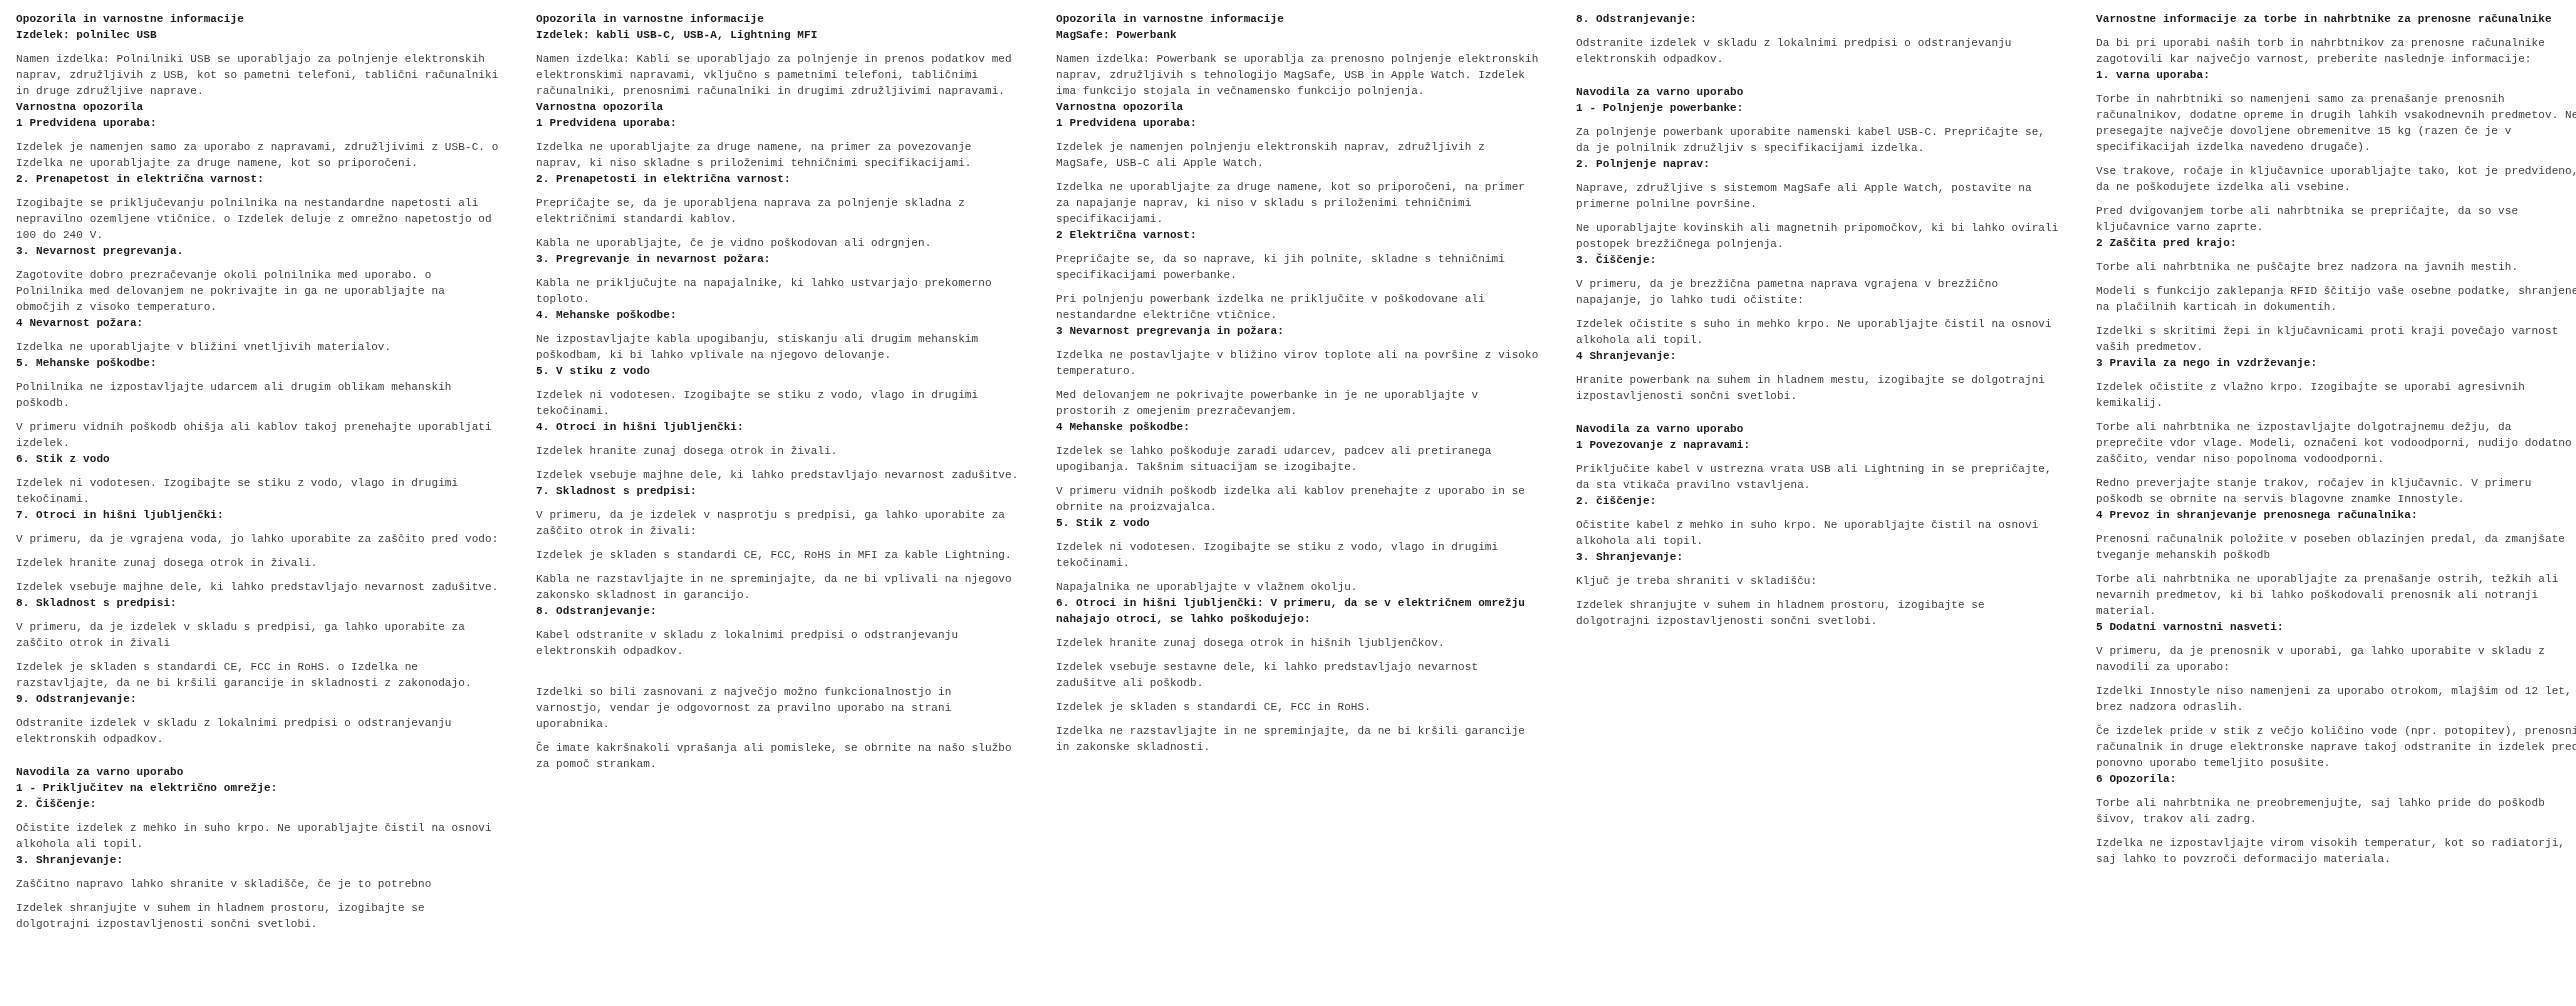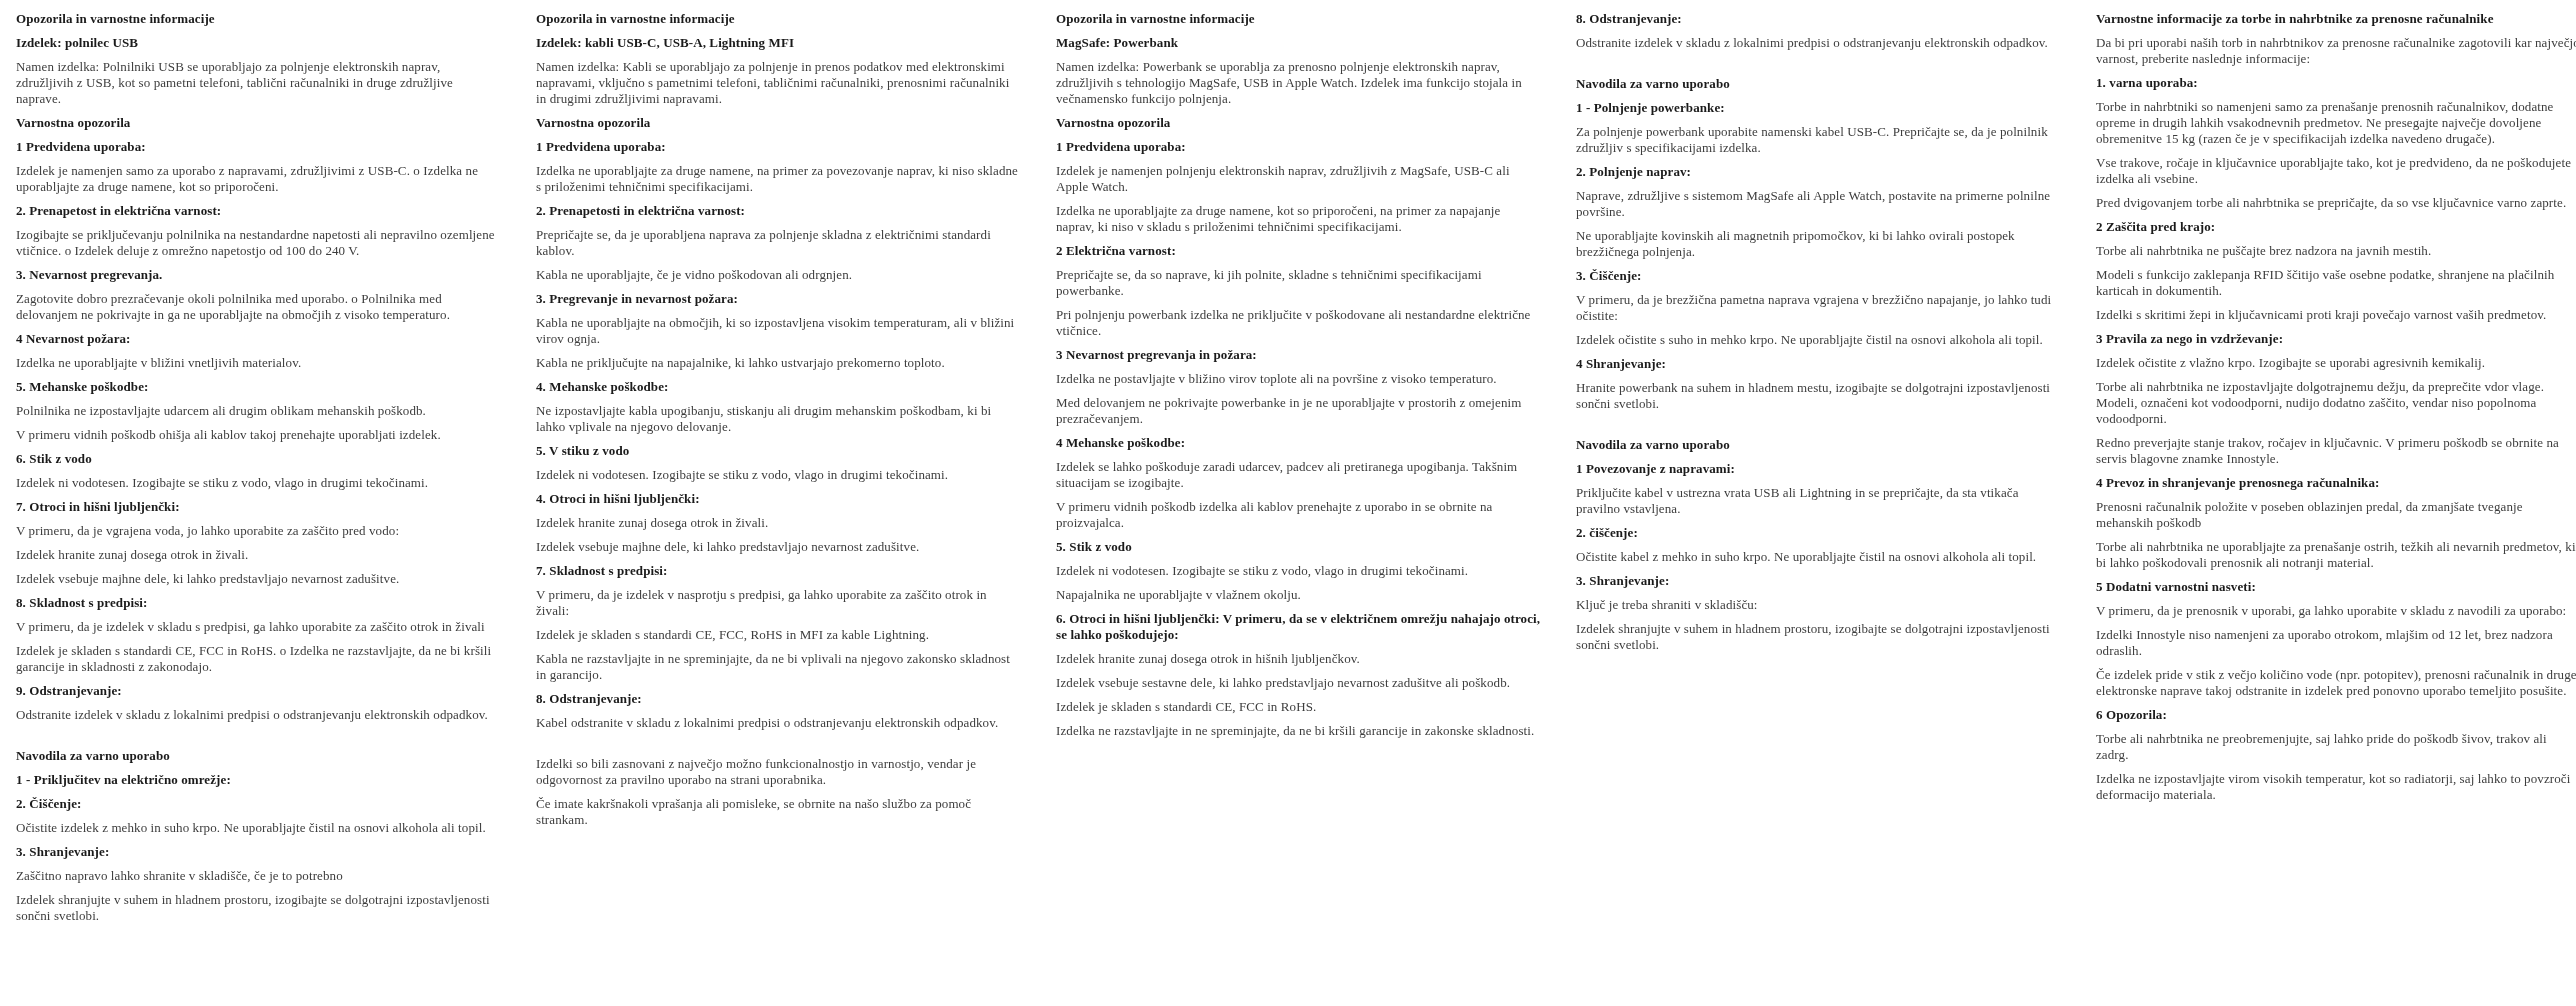--- a/index.html
+++ b/index.html
@@ -10,34 +10,33 @@
     width: 2576px;
     height: 1006px;
     overflow: hidden;
   }
   .doc {
     box-sizing: border-box;
     display: flex;
     align-items: flex-start;
     padding: 11.3px 0 0 16px;
     gap: 35px;
-    font-family: Liberation Serif, serif;
-    font-size: 13px;
+    font-family: Liberation Mono, monospace;
+    font-size: 11px;
     line-height: 16px;
     color: #3d3d3d;
     letter-spacing: 0.1px;
   }
   .col {
     flex: 0 0 485px;
     width: 485px;
   }
   .h {
     font-weight: 700;
     color: #1b1b1b;
-    margin-top: 8px;
   }
   .p {
     margin-top: 8px;
   }
   .spacer {
     height: 8.9px;
     margin-top: 8px;
   }
   .col > :first-child {
     margin-top: 0;
@@ -87,21 +86,20 @@
       <div class="h">Opozorila in varnostne informacije</div>
       <div class="h">Izdelek: kabli USB-C, USB-A, Lightning MFI</div>
       <div class="p">Namen izdelka: Kabli se uporabljajo za polnjenje in prenos podatkov med elektronskimi napravami, vključno s pametnimi telefoni, tabličnimi računalniki, prenosnimi računalniki in drugimi združljivimi napravami.</div>
       <div class="h">Varnostna opozorila</div>
       <div class="h">1 Predvidena uporaba:</div>
       <div class="p">Izdelka ne uporabljajte za druge namene, na primer za povezovanje naprav, ki niso skladne s priloženimi tehničnimi specifikacijami.</div>
       <div class="h">2. Prenapetosti in električna varnost:</div>
       <div class="p">Prepričajte se, da je uporabljena naprava za polnjenje skladna z električnimi standardi kablov.</div>
       <div class="p">Kabla ne uporabljajte, če je vidno poškodovan ali odrgnjen.</div>
       <div class="h">3. Pregrevanje in nevarnost požara:</div>
-      <div class="p">Kabla ne uporabljajte na območjih, ki so izpostavljena visokim temperaturam, ali v bližini virov ognja.</div>
       <div class="p">Kabla ne priključujte na napajalnike, ki lahko ustvarjajo prekomerno toploto.</div>
       <div class="h">4. Mehanske poškodbe:</div>
       <div class="p">Ne izpostavljajte kabla upogibanju, stiskanju ali drugim mehanskim poškodbam, ki bi lahko vplivale na njegovo delovanje.</div>
       <div class="h">5. V stiku z vodo</div>
       <div class="p">Izdelek ni vodotesen. Izogibajte se stiku z vodo, vlago in drugimi tekočinami.</div>
       <div class="h">4. Otroci in hišni ljubljenčki:</div>
       <div class="p">Izdelek hranite zunaj dosega otrok in živali.</div>
       <div class="p">Izdelek vsebuje majhne dele, ki lahko predstavljajo nevarnost zadušitve.</div>
       <div class="h">7. Skladnost s predpisi:</div>
       <div class="p">V primeru, da je izdelek v nasprotju s predpisi, ga lahko uporabite za zaščito otrok in živali:</div>

